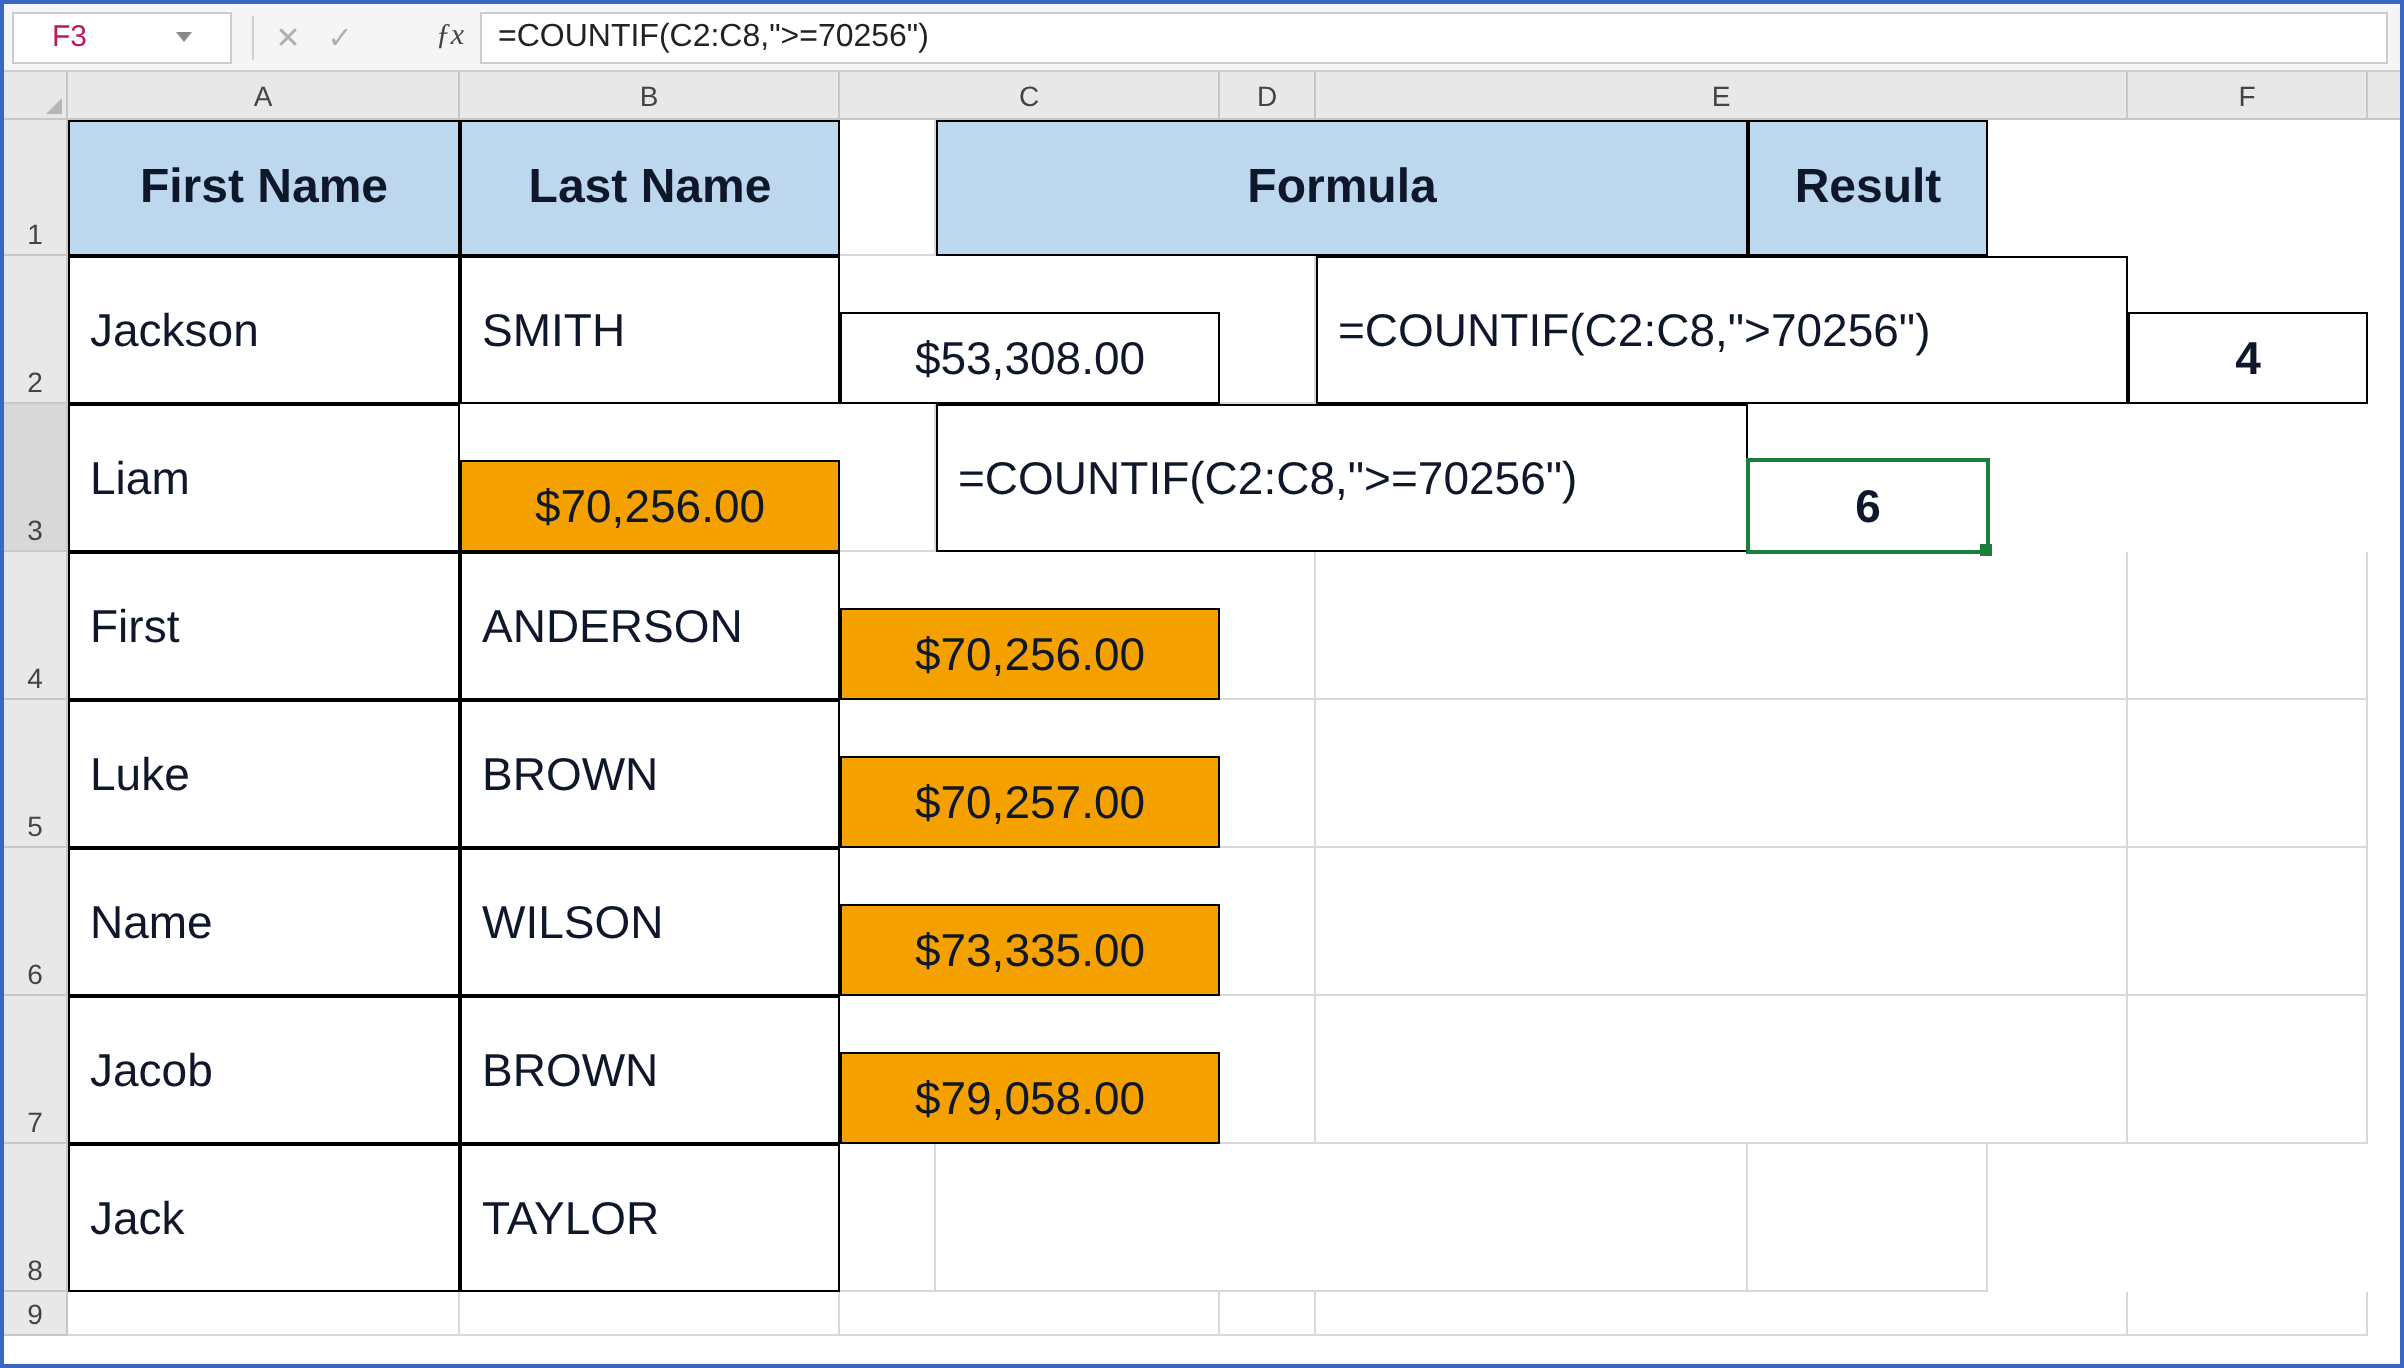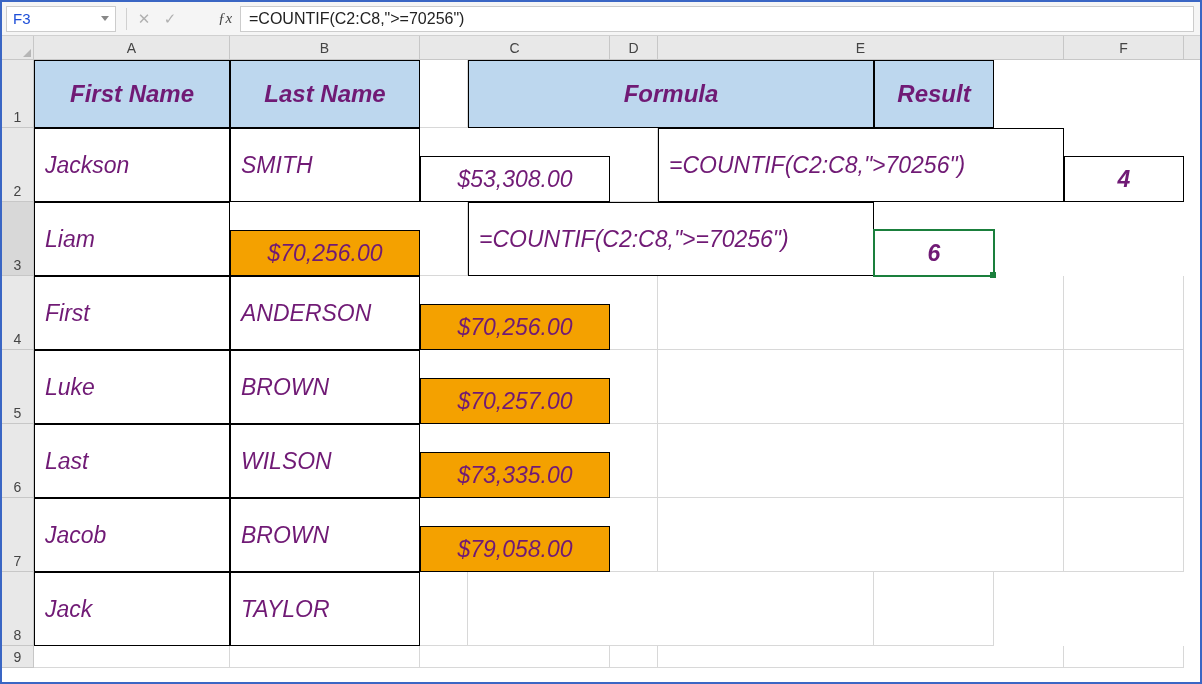--- a/index.html
+++ b/index.html
@@ -23,23 +23,23 @@
     border-bottom: 1px solid #d0d0d0;
     display: flex; align-items: center;
     font-size: 16px;
   }
   .name-box {
     width: 110px; height: 26px;
     margin: 0 6px 0 4px;
     background: #fff;
     border: 1px solid #ccc;
     display: flex; align-items: center;
-    padding: 0 6px;
+    padding: 0 19px;
     font-size: 15px;
-    color: #1d4ed8;
+    color: #be185d;
     justify-content: space-between;
   }
   .name-box .dd {
     width: 0; height: 0;
     border-left: 4px solid transparent;
     border-right: 4px solid transparent;
     border-top: 5px solid #888;
   }
   .fb-sep {
     width: 1px; height: 22px; background: #d0d0d0; margin: 0 4px;
@@ -113,22 +113,21 @@
   .rowh.sel {
     background: #d8d8d8;
   }
   .cell {
     border-right: 1px solid #d8d8d8;
     border-bottom: 1px solid #d8d8d8;
     background: #fff;
     display: flex; align-items: center;
     font-size: 22px;
     padding: 0 8px;
-    color: #701a75;
-    font-style: italic;
+    color: #0f172a;
   }
   
   .cA { width: 196px; }
   .cB { width: 190px; }
   .cC { width: 190px; }
   .cD { width: 48px; }
   .cE { width: 406px; }
   .cF { width: 120px; }
   
   .r1 { height: 68px; }
@@ -241,21 +240,21 @@
         <div class="cell cA td">Luke</div>
         <div class="cell cB td">BROWN</div>
         <div class="cell cC td center hl">$70,257.00</div>
         <div class="cell cD blank"></div>
         <div class="cell cE blank"></div>
         <div class="cell cF blank"></div>
       </div>
 
       <div class="row rN">
         <div class="rowh" style="height:74px">6</div>
-        <div class="cell cA td">Last</div>
+        <div class="cell cA td">Name</div>
         <div class="cell cB td">WILSON</div>
         <div class="cell cC td center hl">$73,335.00</div>
         <div class="cell cD blank"></div>
         <div class="cell cE blank"></div>
         <div class="cell cF blank"></div>
       </div>
 
       <div class="row rN">
         <div class="rowh" style="height:74px">7</div>
         <div class="cell cA td">Jacob</div>

